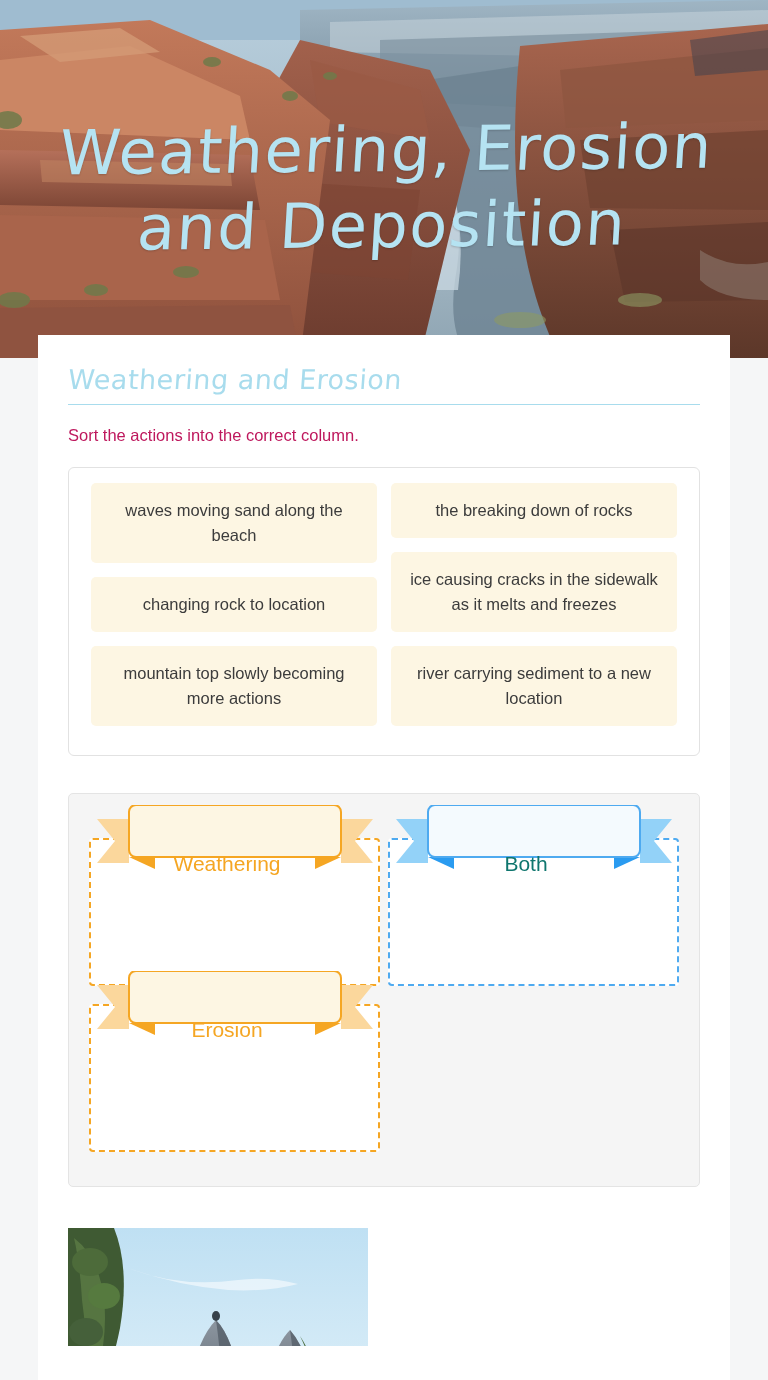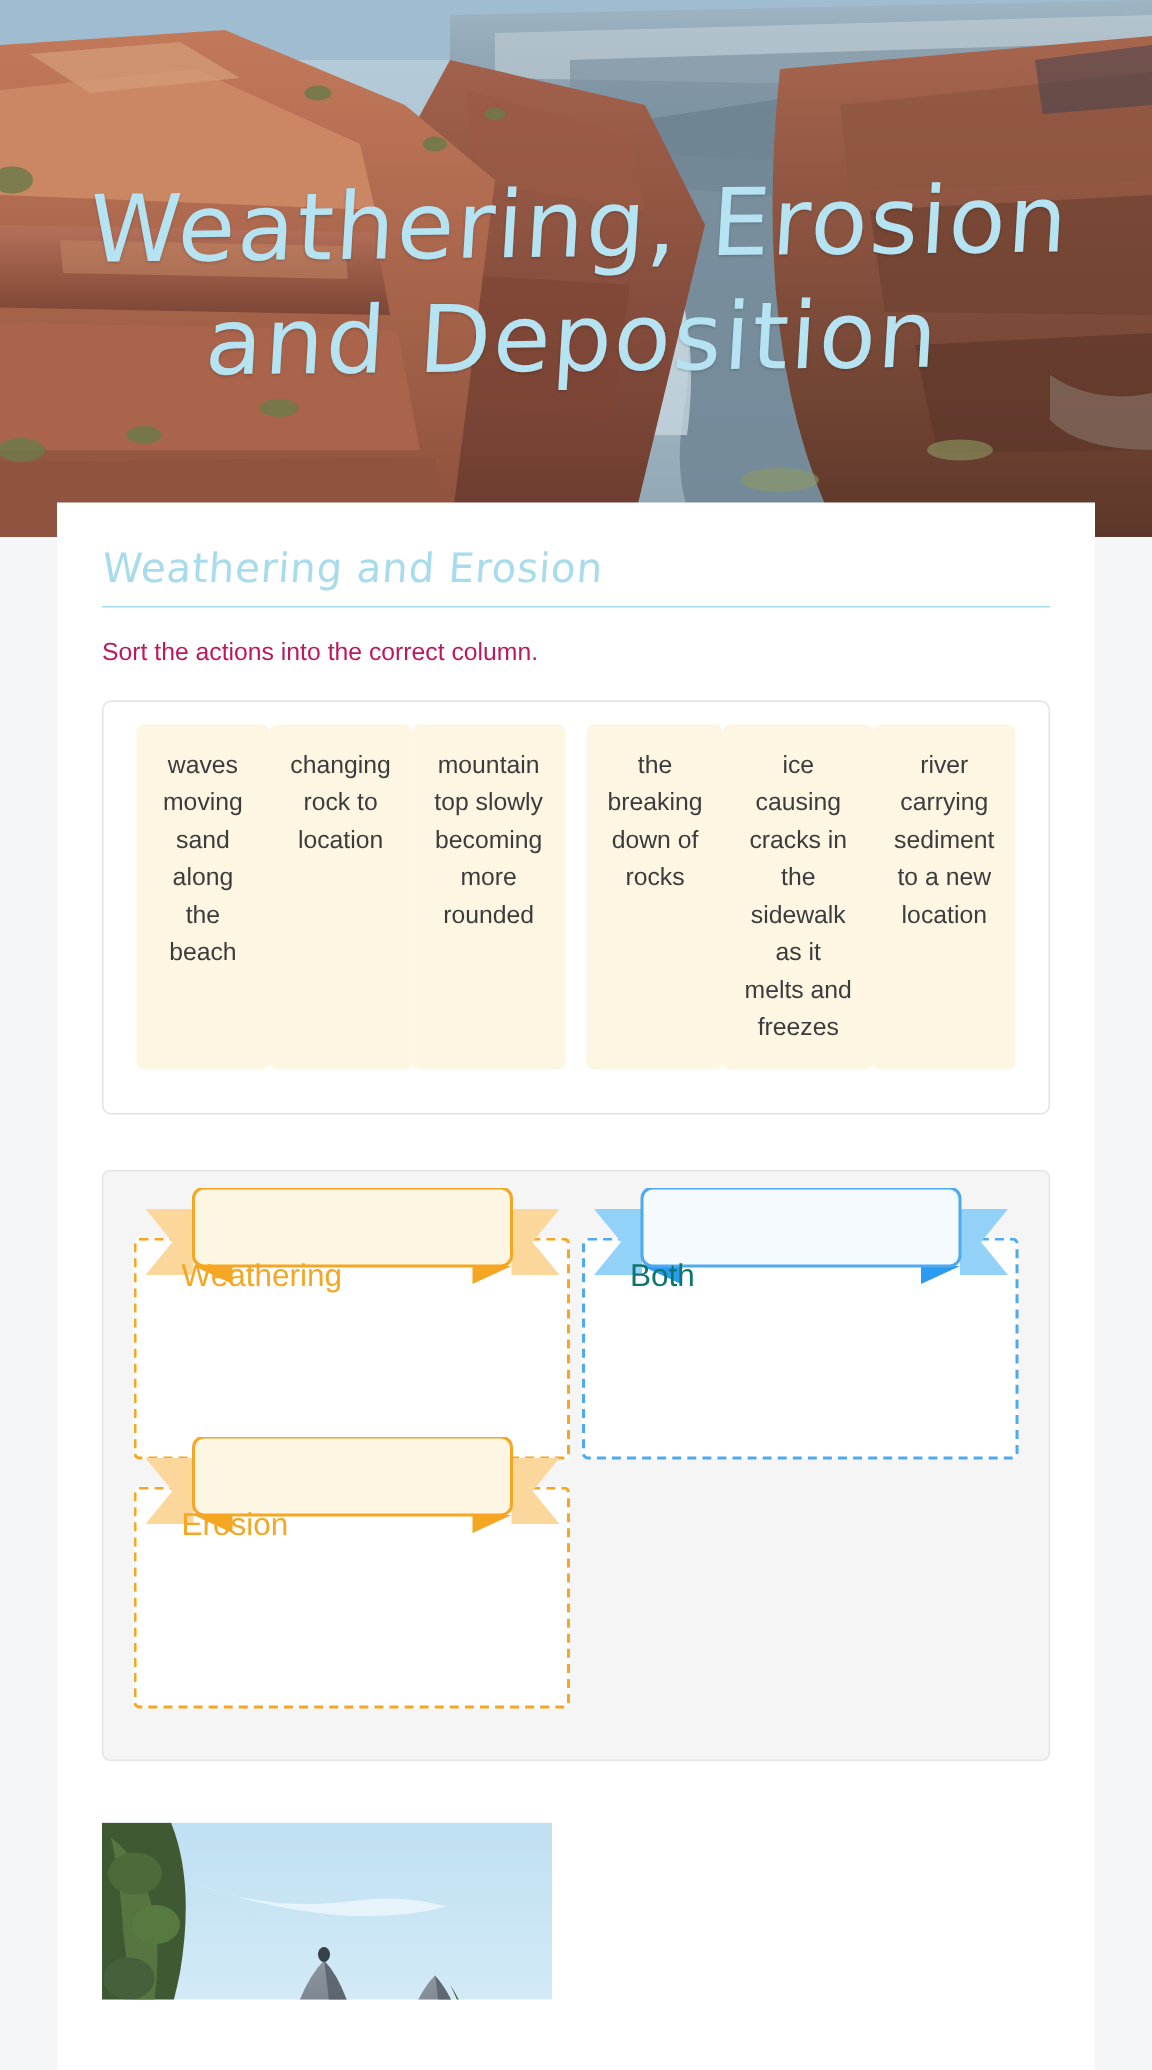--- a/index.html
+++ b/index.html
@@ -86,21 +86,21 @@
     background: #ffffff;
     padding: 15px;
     display: flex;
     flex-wrap: wrap;
     align-content: flex-start;
   }
   .tile-col {
     width: 50%;
     padding: 0 7px;
     display: flex;
-    flex-direction: row;
+    flex-direction: column;
   }
   .tile {
     background: #fdf6e3;
     border-radius: 5px;
     color: #3c3c3c;
     font-size: 16.5px;
     line-height: 25px;
     text-align: center;
     padding: 15px 14px;
     margin-bottom: 14px;
@@ -142,20 +142,21 @@
     height: 64px;
     pointer-events: none;
   }
   .ribbon svg { display: block; }
   .ribbon-label {
     position: absolute;
     top: 0; left: 36px;
     width: 212px;
     height: 52px;
     line-height: 52px;
+    text-align: center;
     font-size: 21px;
     color: #f5a623;
     font-family: "Liberation Sans", sans-serif;
   }
   .ribbon-label.blue { color: #0f766e; }
 
   
   .bottom-media {
     margin-top: 41px;
     width: 300px;
@@ -255,21 +256,21 @@
 
   <div class="section-title">Weathering and Erosion</div>
   <div class="title-rule"></div>
 
   <div class="instruction">Sort the actions into the correct column.</div>
 
   <div class="tile-bank">
     <div class="tile-col">
       <div class="tile">waves moving sand along the beach</div>
       <div class="tile">changing rock to location</div>
-      <div class="tile">mountain top slowly becoming more rounded</div>
+      <div class="tile">mountain top slowly becoming more actions</div>
     </div>
     <div class="tile-col">
       <div class="tile">the breaking down of rocks</div>
       <div class="tile">ice causing cracks in the sidewalk as it melts and freezes</div>
       <div class="tile">river carrying sediment to a new location</div>
     </div>
   </div>
 
   <div class="drop-area">
 

